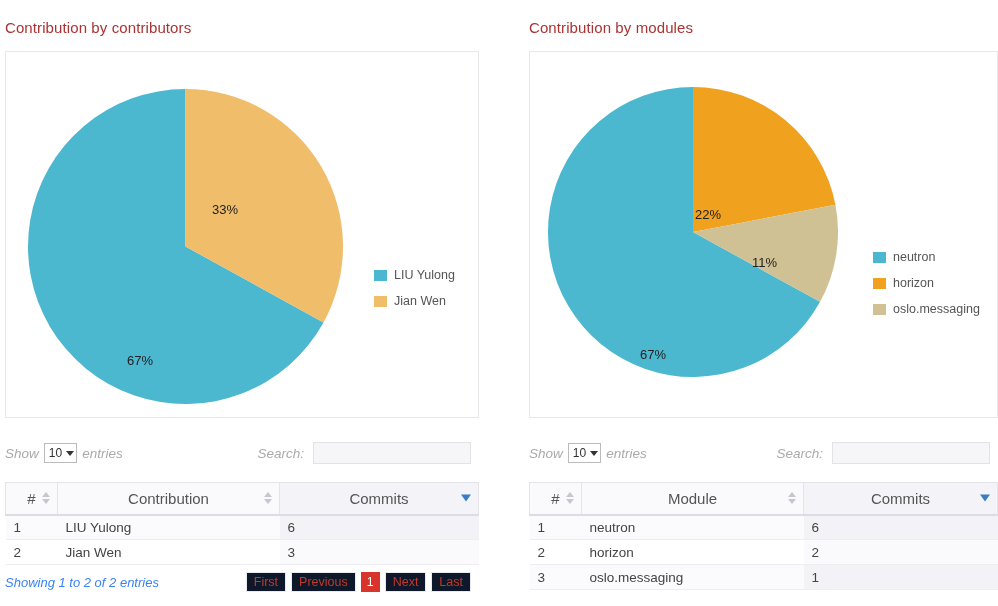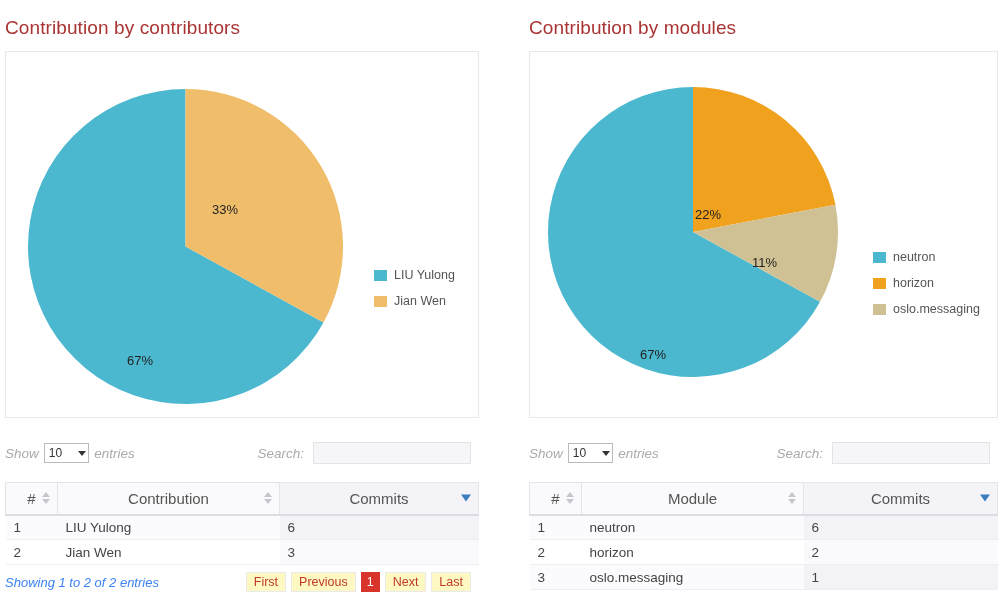--- a/index.html
+++ b/index.html
@@ -17,21 +17,21 @@
     gap: 40px;
   }
   .panel {
     width: 479px;
     position: relative;
     padding-left: 5px;
   }
   .panel.right { padding-left: 10px; }
 
   .panel-title {
-    font-size: 19px;
+    font-size: 15px;
     color: #a33;
     margin: 14px 0 0 0;
     padding: 0;
     font-weight: normal;
     line-height: 28px;
     letter-spacing: 0.1px;
   }
 
   .chart-box {
     margin-top: 9px;
@@ -94,21 +94,21 @@
     font-style: normal;
     font-family: "Liberation Sans", sans-serif;
     font-size: 12px;
     color: #333;
     border: 1px solid #bbb;
     background: #fff;
     height: 20px;
     padding: 0 2px 0 4px;
     display: inline-flex;
     align-items: center;
-    gap: 16px;
+    gap: 4px;
   }
   .caret-down {
     width: 0; height: 0;
     border-left: 4px solid transparent;
     border-right: 4px solid transparent;
     border-top: 5px solid #333;
     display: inline-block;
   }
   .dt-search-input {
     width: 158px; height: 22px;
@@ -195,21 +195,21 @@
     color: #3b82f6;
     font-style: italic;
   }
   .dt-pager { display: flex; gap: 5px; }
   .pg-btn {
     min-width: 20px;
     height: 20px;
     padding: 0 7px;
     font-size: 12.5px;
     color: #c0392b;
-    background: #fef9c3;
+    background: #0f172a;
     border: 1px solid #eaeaee;
     display: inline-flex;
     align-items: center;
     justify-content: center;
     line-height: 1;
   }
   .pg-btn.active {
     background: #d9342b;
     border-color: #d9342b;
     color: #ffffff;

